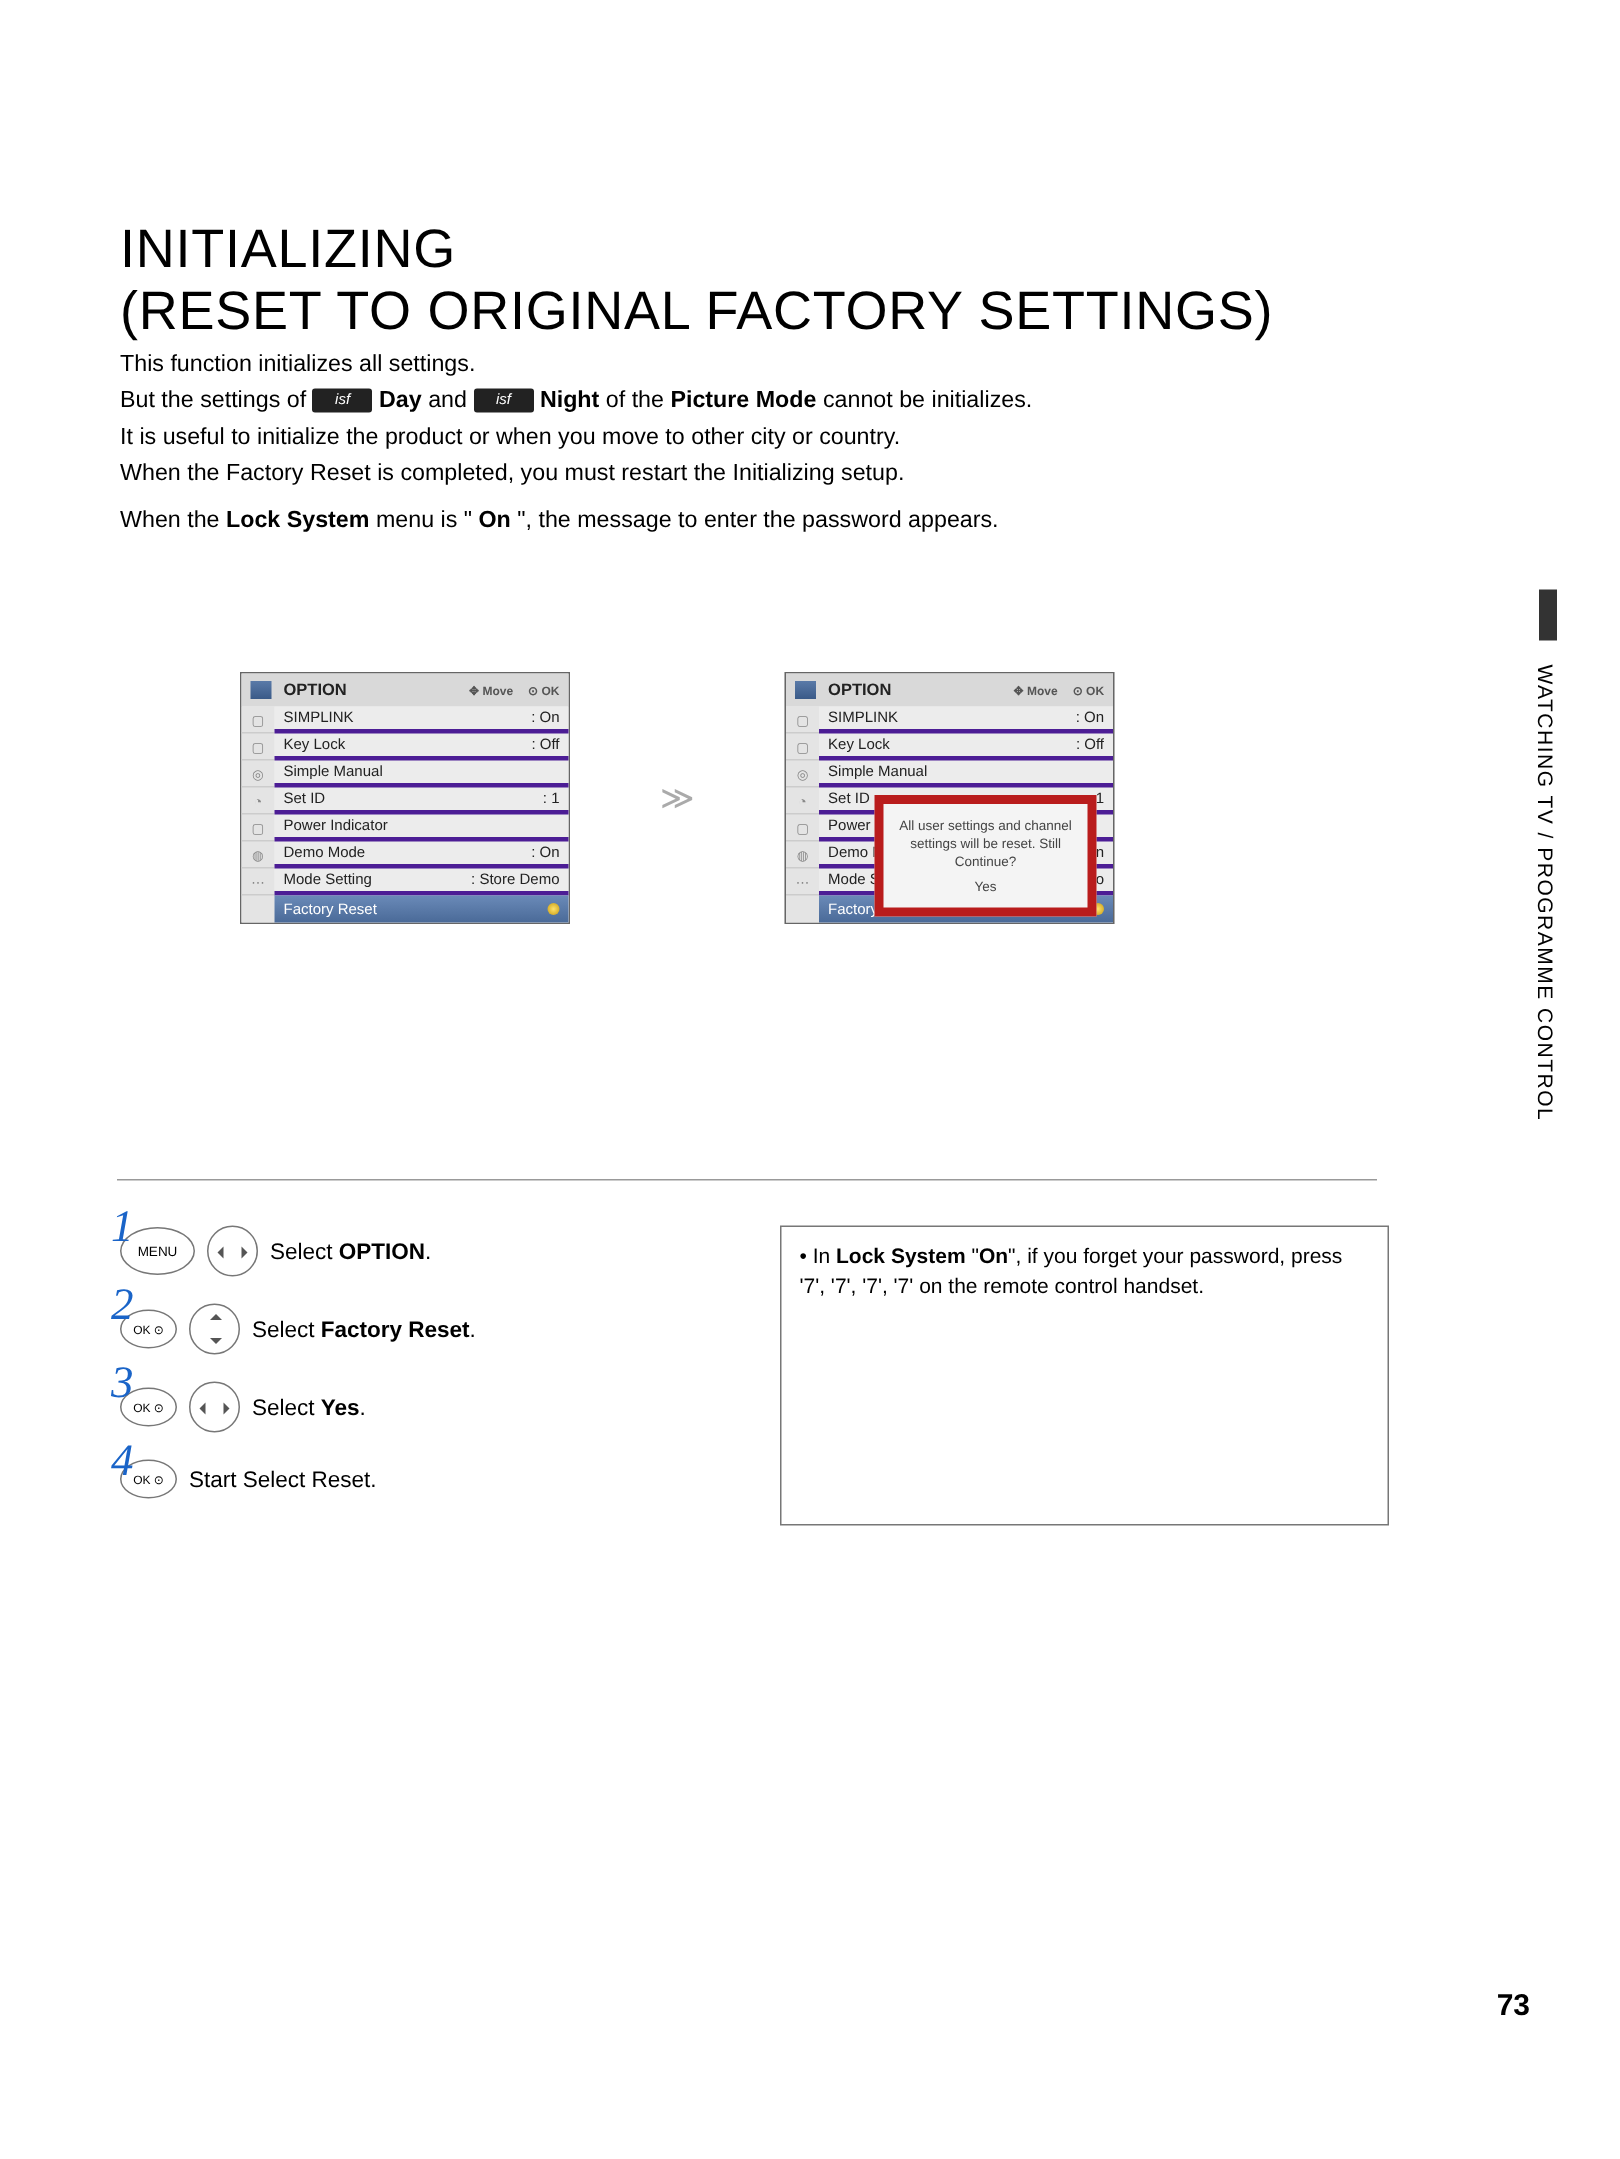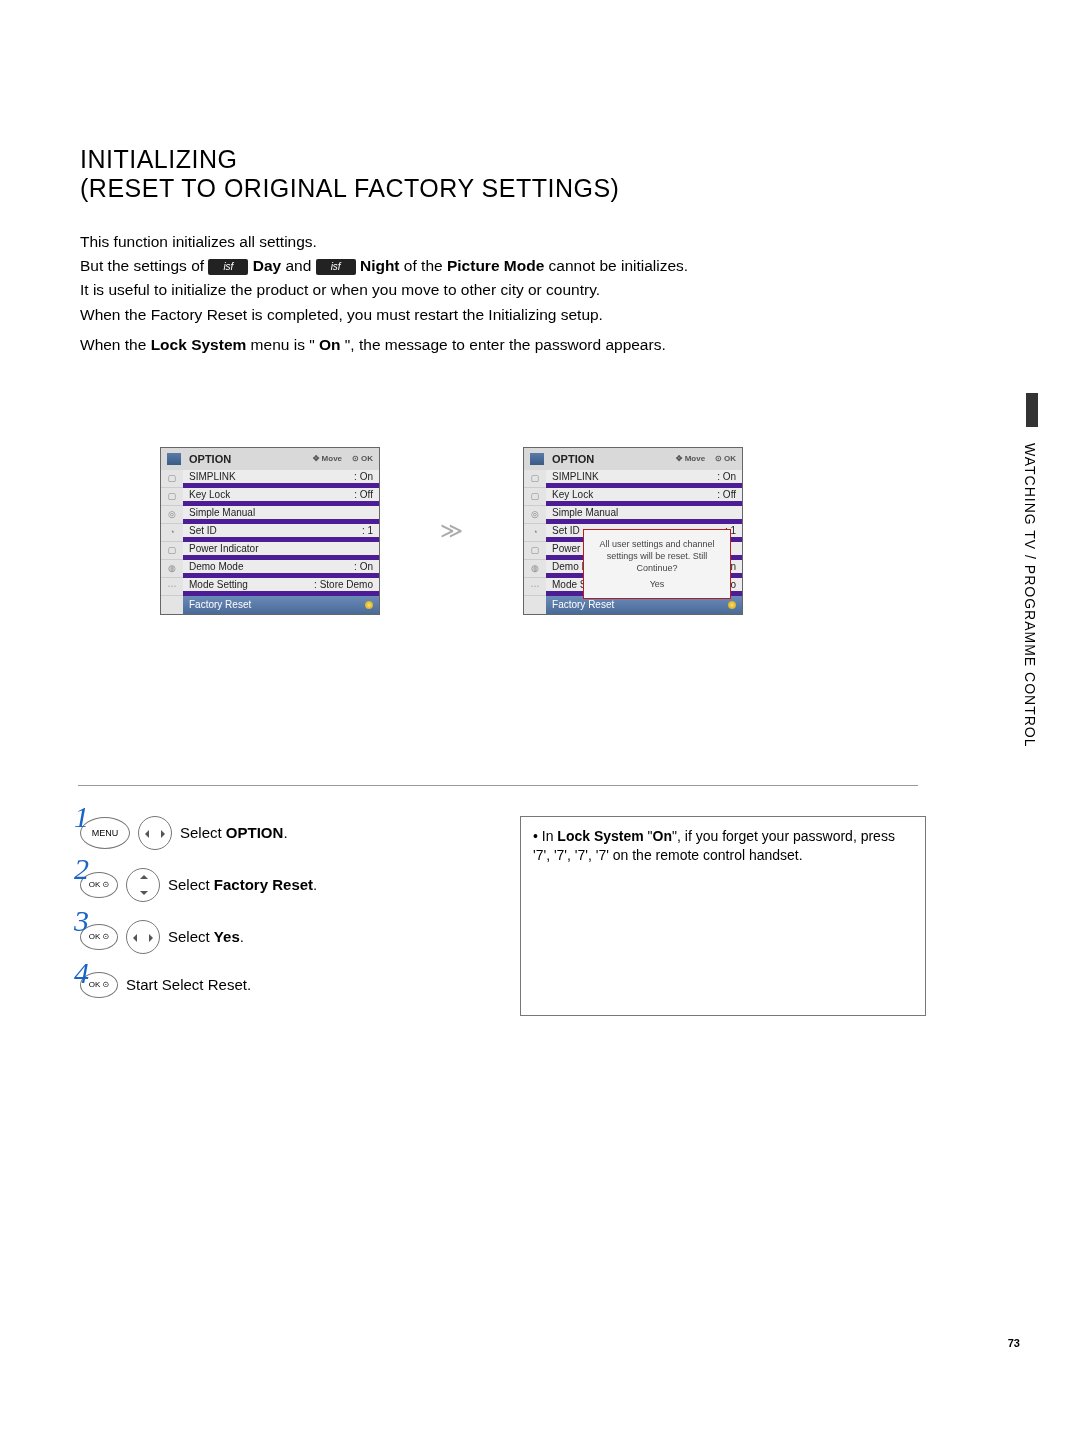--- a/index.html
+++ b/index.html
@@ -11,25 +11,25 @@
     color: #000;
     position: relative;
   }
   .page {
     position: absolute;
     left: 80px;
     top: 145px;
     width: 920px;
   }
   h1 {
-    font-size: 25px;
+    font-size: 36px;
     font-weight: 500;
     letter-spacing: 0.5px;
     line-height: 1.15;
-    margin-bottom: 28px;
+    margin-bottom: 4px;
   }
   .intro p {
     font-size: 15.5px;
     line-height: 1.45;
     margin-bottom: 2px;
   }
   .intro .sp { margin-top: 8px; }
   .badge {
     display: inline-block;
     background: #222;
@@ -60,21 +60,21 @@
     font-size: 14px;
     letter-spacing: 1px;
     position: absolute;
     top: 38px;
     right: 0;
   }
   .page-num {
     position: absolute;
     right: 60px;
     bottom: 90px;
-    font-size: 11px;
+    font-size: 20px;
     font-weight: 700;
   }
 
   
   .osd-row {
     display: flex;
     align-items: center;
     gap: 60px;
     margin: 90px 0 0 80px;
   }
@@ -125,40 +125,40 @@
   }
   .osd-list {
     flex: 1;
     background: #ececec;
   }
   .osd-list .row {
     display: flex;
     height: 18px;
     align-items: center;
     padding: 0 6px;
-    border-bottom: 5px solid #4c1d95;
+    border-bottom: 3px solid #4c1d95;
     gap: 8px;
   }
   .osd-list .row .k { flex: 1; }
   .osd-list .row.selected {
     background: linear-gradient(#6a8ab8,#4a6a98);
     color: #fff;
     border: none;
   }
   .osd-list .row.selected .dot {
     width: 8px; height: 8px; border-radius: 50%;
     background: radial-gradient(#ffe26b,#c79a10);
     margin-left: auto;
   }
   .dialog {
     position: absolute;
     margin-left: 60px;
     margin-top: -86px;
     width: 148px;
-    border: 1px solid #b91c1c;
+    border: 6px solid #b91c1c;
     background: #f4f4f4;
     font-size: 9px;
     color: #444;
     padding: 8px 6px;
     text-align: center;
     line-height: 1.35;
   }
   .arrow-gap {
     font-size: 22px;
     color: #aaa;

